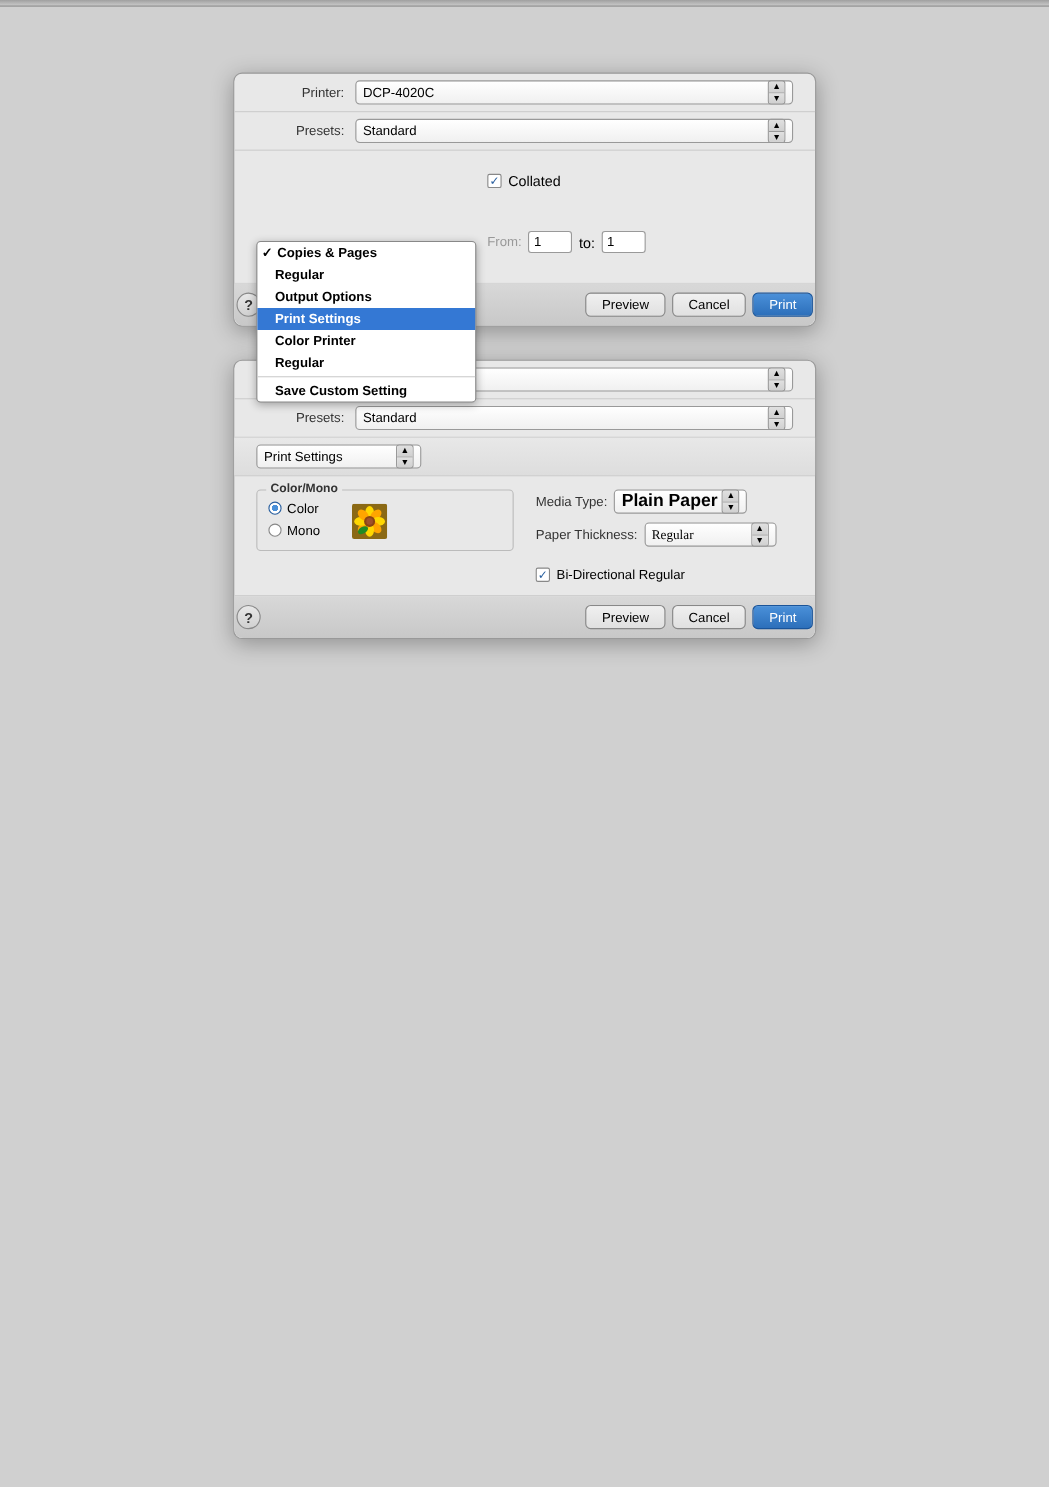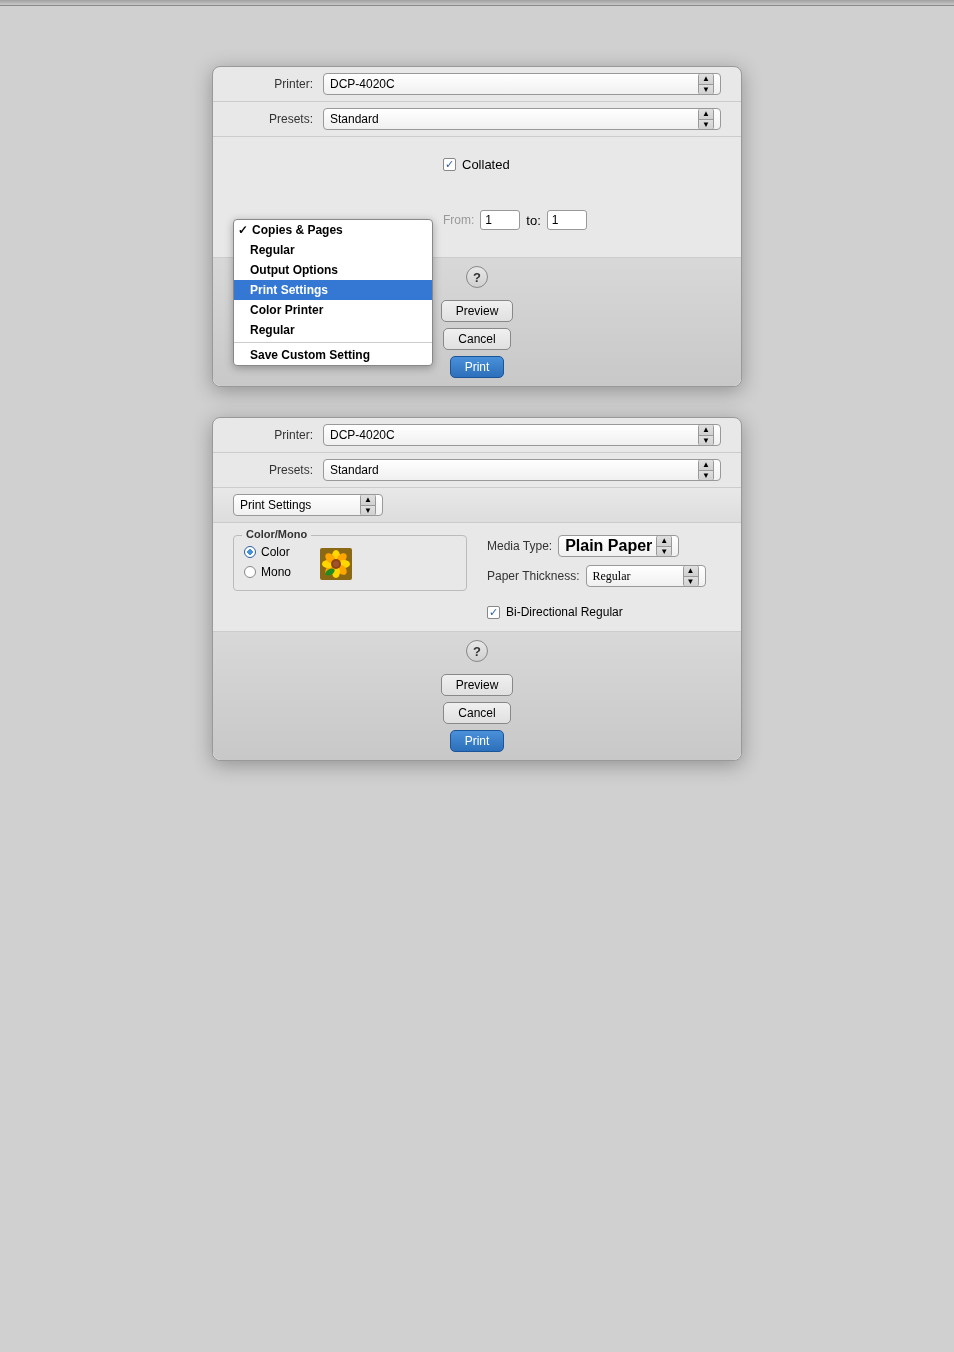--- a/index.html
+++ b/index.html
@@ -190,21 +190,20 @@
 
     
     .dialog-footer {
       display: flex;
       align-items: center;
       padding: 8px 2px;
       border-top: 1px solid #ccc;
       background: linear-gradient(to bottom, #d8d8d8, #c8c8c8);
       border-radius: 0 0 8px 8px;
       gap: 6px;
-      flex-direction: column;
     }
 
     .help-button {
       width: 22px;
       height: 22px;
       border-radius: 50%;
       border: 1px solid #888;
       background: linear-gradient(to bottom, #e8e8e8, #d0d0d0);
       display: flex;
       align-items: center;

